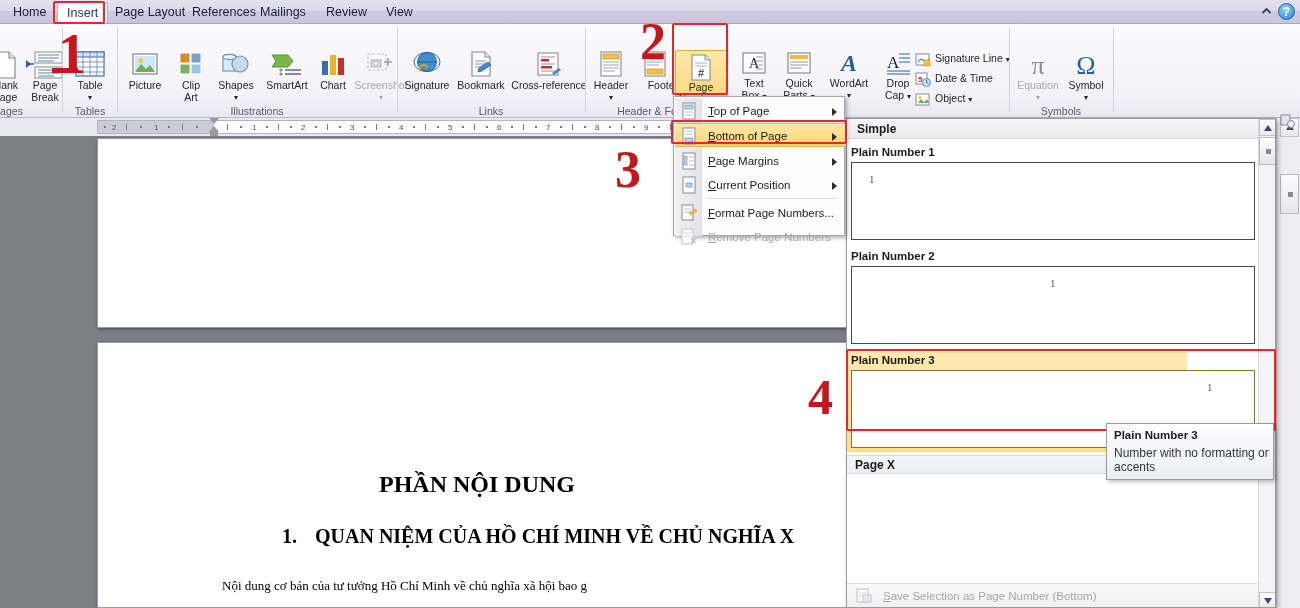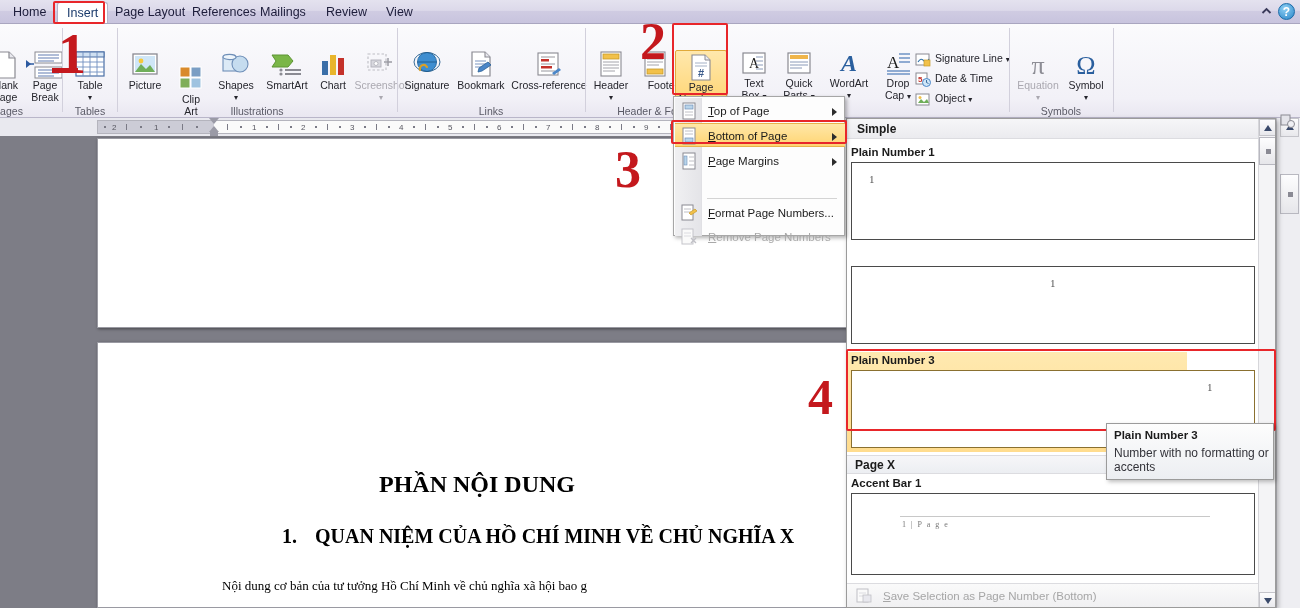--- a/index.html
+++ b/index.html
@@ -341,21 +341,21 @@
     <div class="group" style="left:118px;width:278px;">
       <div class="btn" style="left:2px;top:26px;width:50px;">
         <svg class="ico" width="30" height="30" viewBox="0 0 30 30">
           <rect x="3" y="4" width="24" height="20" fill="#fff" stroke="#8a8a92" stroke-width="1.3"></rect>
           <rect x="5" y="6" width="20" height="16" fill="#cfe6f7"></rect>
           <circle cx="11" cy="11" r="2.4" fill="#f5c83c"></circle>
           <path d="M5 22 l6 -8 l5 5 l4 -4 l5 7 z" fill="#6fae5a"></path>
         </svg>
         <span class="lbl">Picture</span>
       </div>
-      <div class="btn" style="left:52px;top:40px;width:42px;">
+      <div class="btn" style="left:52px;top:26px;width:42px;">
         <svg class="ico" width="30" height="30" viewBox="0 0 30 30">
           <rect x="4" y="3" width="10" height="10" fill="#d98a2b" stroke="#fff" stroke-width="1"></rect>
           <rect x="15" y="3" width="10" height="10" fill="#7a9ec4" stroke="#fff" stroke-width="1"></rect>
           <rect x="4" y="14" width="10" height="10" fill="#7fae5a" stroke="#fff" stroke-width="1"></rect>
           <rect x="15" y="14" width="10" height="10" fill="#9fc3e0" stroke="#fff" stroke-width="1"></rect>
         </svg>
         <span class="lbl">Clip</span>
         <span class="lbl">Art</span>
       </div>
       <div class="btn" style="left:93px;top:26px;width:50px;">
@@ -693,20 +693,30 @@
               <line x1="9" y1="5" x2="14" y2="5"></line>
               <line x1="9" y1="9" x2="14" y2="9"></line>
               <line x1="9" y1="13" x2="14" y2="13"></line>
             </g>
           </svg>
       </span>
       <span class="mtext"><u>P</u>age Margins</span>
       <span class="marrow"></span>
     </div>
 
+    <div class="mi" style="top:76px;">
+      <span class="mico">
+        <svg width="18" height="18" viewBox="0 0 18 18">
+            <rect x="3" y="1" width="12" height="16" fill="#fff" stroke="#8a8a92" stroke-width="1"></rect>
+            <rect x="6" y="7" width="6" height="4" fill="#b8d4ea" stroke="#6f8fb8" stroke-width="0.7"></rect>
+          </svg>
+      </span>
+      <span class="mtext"><u>C</u>urrent Position</span>
+      <span class="marrow"></span>
+    </div>
 
     <div class="msep" style="top:101px;"></div>
 
     <div class="mi" style="top:104px;">
       <span class="mico">
         <svg width="18" height="18" viewBox="0 0 18 18">
             <rect x="2" y="1" width="11" height="15" fill="#fff" stroke="#8a8a92" stroke-width="1"></rect>
             <g stroke="#b0b0b8" stroke-width="0.8">
               <line x1="4" y1="5" x2="11" y2="5"></line>
               <line x1="4" y1="8" x2="11" y2="8"></line>
@@ -738,41 +748,35 @@
     <div class="gal-head">Simple</div>
 
     <div class="gal-item" style="top:25px;height:100px;">
       <div class="gal-name">Plain Number 1</div>
       <div class="gal-prev" style="top:18px;width:404px;height:78px;">
         <div class="caret" style="left:17px;top:10px;">1</div>
       </div>
     </div>
 
     <div class="gal-item" style="top:129px;height:100px;">
+      <div class="gal-name">Plain Number 2</div>
       <div class="gal-prev" style="top:18px;width:404px;height:78px;">
         <div class="caret" style="left:198px;top:10px;">1</div>
       </div>
     </div>
 
     <div class="gal-item selected" style="top:233px;height:100px;">
       <div class="gal-name">Plain Number 3</div>
       <div class="gal-prev" style="top:18px;width:404px;height:78px;">
         <div class="caret" style="left:355px;top:10px;">1</div>
       </div>
     </div>
 
     <div class="gal-sub" style="top:336px;">Page X</div>
 
-    <div class="gal-item" style="top:356px;height:104px;">
-      <div class="gal-name">Accent Bar 1</div>
-      <div class="gal-prev" style="top:18px;width:404px;height:82px;">
-        <div class="accentline" style="left:48px;top:22px;width:310px;"></div>
-        <div class="accentnum" style="left:50px;top:26px;">1 | P a g e</div>
-      </div>
-    </div>
 
     <div class="gal-foot">
       <svg style="position:absolute;left:9px;top:4px;" width="17" height="16" viewBox="0 0 17 16">
         <rect x="1" y="1" width="11" height="13" fill="#fafafa" stroke="#c0c0c6" stroke-width="1"></rect>
         <g stroke="#d4d4da" stroke-width="0.8">
             <line x1="3" y1="5" x2="10" y2="5"></line>
             <line x1="3" y1="8" x2="10" y2="8"></line>
           </g>
         <rect x="7" y="7" width="8" height="7" fill="#e8e8ee" stroke="#c0c0c6" stroke-width="0.8"></rect>
       </svg>

